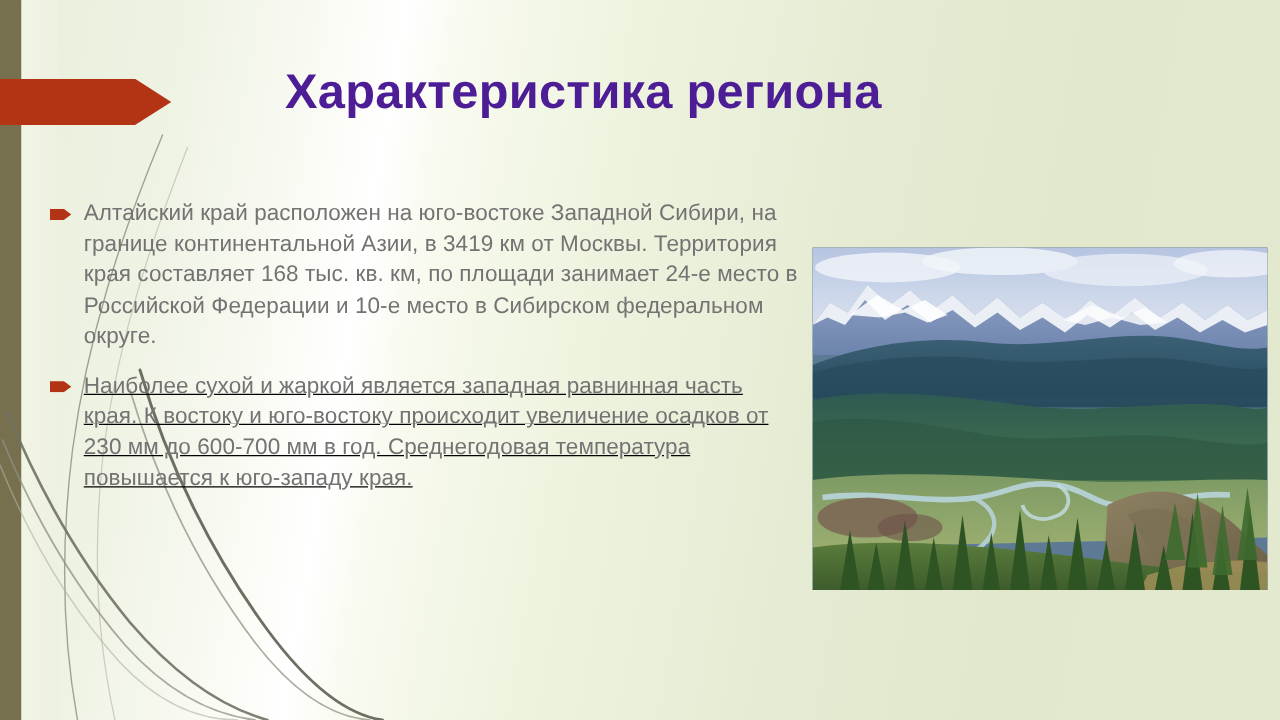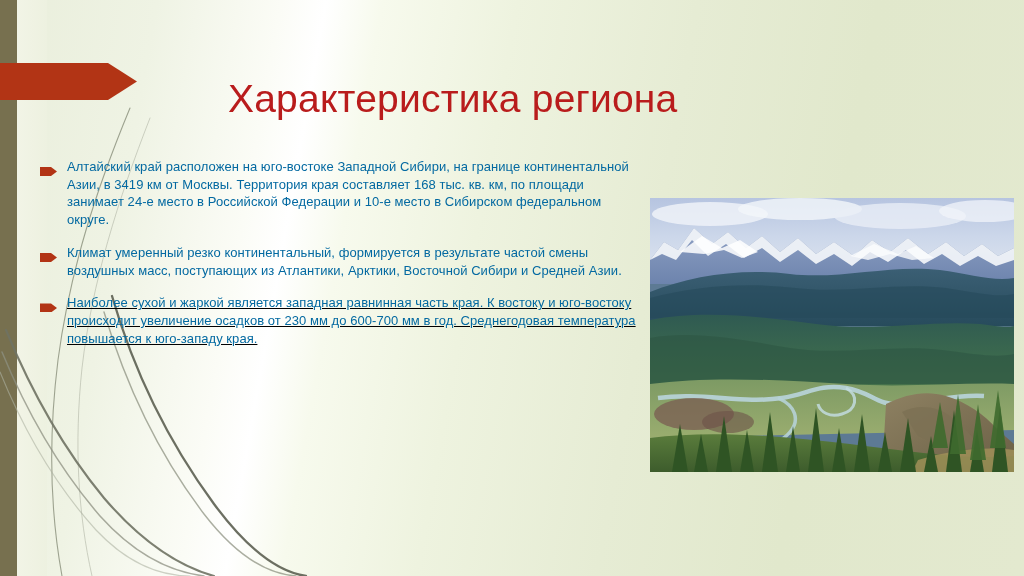--- a/index.html
+++ b/index.html
@@ -57,26 +57,25 @@
     clip-path:polygon(0 0, 108px 0, 137px 50%, 108px 100%, 0 100%);
     z-index:4;
   }
 
   
   .slide-title {
     position:absolute;
     left:228px; top:52px;
     width:700px;
     font-size:39px;
-    font-weight:400;
+    font-weight:700;
     letter-spacing:0.2px;
-    color:#b91c1c;
+    color:#4c1d95;
     line-height:1.15;
     white-space:nowrap;
-    margin-top:25px;
   }
 
   
   .body-list {
     position:absolute;
     left:40px; top:158px;
     width:600px;
     z-index:5;
   }
 
@@ -89,24 +88,24 @@
 
   .bullet-marker {
     position:absolute;
     left:0; top:9px;
     width:17px; height:9px;
     background:#b23415;
     clip-path:polygon(0 0, 11px 0, 17px 50%, 11px 100%, 0 100%);
   }
 
   .bullet-text {
-    font-size:13px;
+    font-size:18px;
     font-weight:300;
     line-height:1.365;
-    color:#0369a1;
+    color:#737373;
     letter-spacing:0.05px;
   }
 
   
   .photo-frame {
     position:absolute;
     left:650px; top:198px;
     width:364px; height:274px;
     z-index:5;
     overflow:hidden;
@@ -136,24 +135,20 @@
 
 <h1 class="slide-title">Характеристика региона</h1>
 
 <div class="body-list">
 
   <div class="bullet-row">
     <span class="bullet-marker"></span>
     <p class="bullet-text">Алтайский край расположен на юго-востоке Западной Сибири, на границе континентальной Азии, в 3419 км от Москвы. Территория края составляет 168 тыс. кв. км, по площади занимает 24-е место в Российской Федерации и 10-е место в Сибирском федеральном округе.</p>
   </div>
 
-  <div class="bullet-row">
-    <span class="bullet-marker"></span>
-    <p class="bullet-text">Климат умеренный резко континентальный, формируется в результате частой смены воздушных масс, поступающих из Атлантики, Арктики, Восточной Сибири и Средней Азии.</p>
-  </div>
 
   <div class="bullet-row">
     <span class="bullet-marker"></span>
     <p class="bullet-text">Наиболее сухой и жаркой является западная равнинная часть края. К востоку и юго-востоку происходит увеличение осадков от 230 мм до 600-700 мм в год. Среднегодовая температура повышается к юго-западу края.</p>
   </div>
 
 </div>
 
 <div class="photo-frame">
   <svg class="photo-canvas" viewBox="0 0 364 274" preserveAspectRatio="none" aria-hidden="true">

